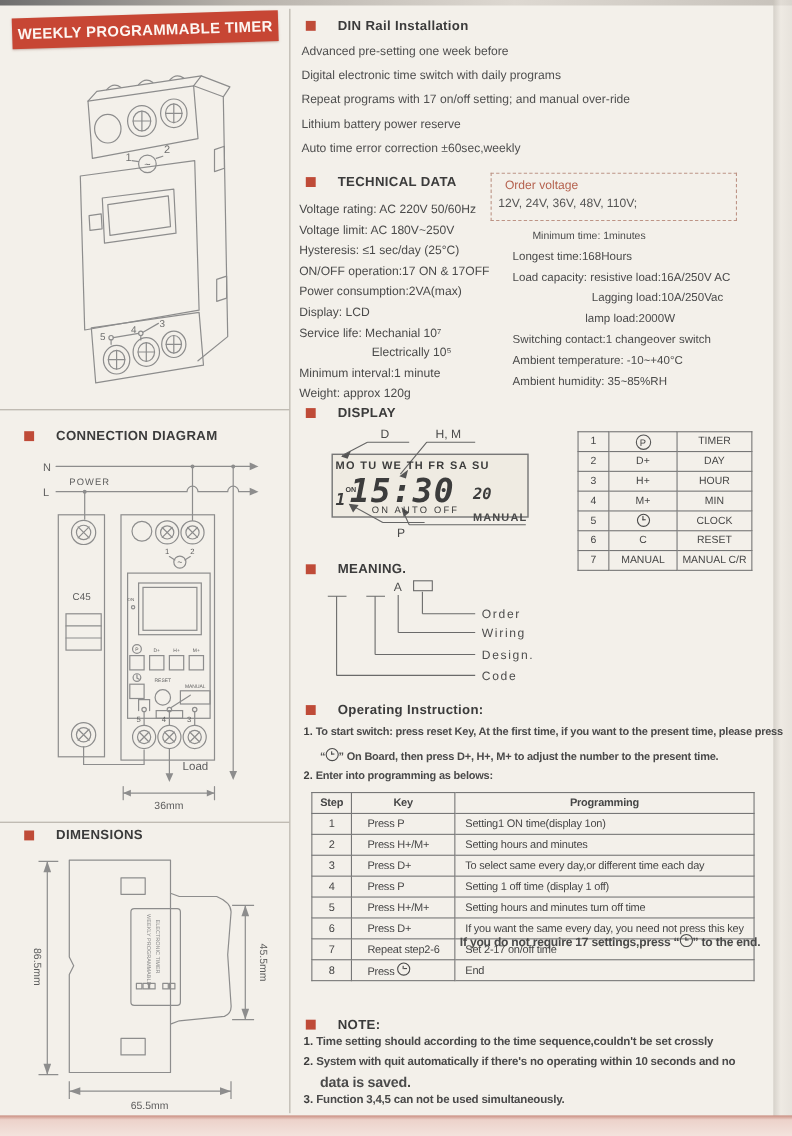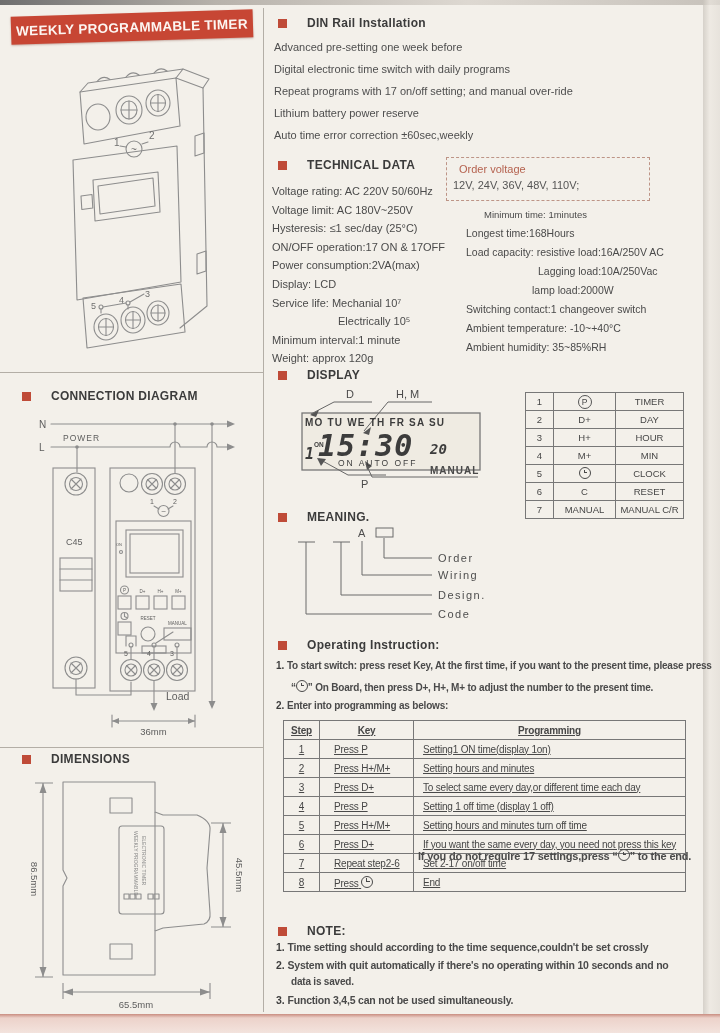--- a/index.html
+++ b/index.html
@@ -18,34 +18,34 @@
         display:flex;align-items:center;justify-content:center;transform:rotate(-1.8deg);
         box-shadow:0 1px 2px rgba(120,60,50,.35);}
   .sec-h{position:absolute;display:flex;align-items:center;gap:20px;font-weight:bold;
         color:#3b3b3b;font-size:12px;letter-spacing:.3px;white-space:nowrap;}
   .sq{width:9px;height:9px;background:#bf4b38;flex:0 0 auto;}
   .tlines{position:absolute;font-size:11px;color:#4e4e4e;white-space:nowrap;}
   .tlines div{line-height:22px;}
   .tech-left{position:absolute;left:272px;top:182px;font-size:11px;white-space:nowrap;}
   .tech-left div{line-height:18.6px;}
   .tech-left .ind{padding-left:66px;}
-  .order-box{position:absolute;left:446px;top:157px;width:204px;height:44px;
+  .order-box{position:absolute;left:446px;top:157px;width:224px;height:44px;
         border:1px dashed #bd9486;box-sizing:border-box;padding:5px 0 0 12px;font-size:11px;}
   .order-box .ov-title{color:#b5624f;}
   .order-box .ov-values{color:#555;margin-top:4px;margin-left:-6px;}
   .tech-right{position:absolute;left:466px;top:205px;font-size:10.5px;white-space:nowrap;}
   .tech-right div{line-height:19px;}
   .tech-right .small{font-size:9.5px;margin-left:18px;}
   .tech-right .ind1{padding-left:72px;}
   .tech-right .ind2{padding-left:66px;}
   table.grid{border-collapse:collapse;position:absolute;table-layout:fixed;}
   table.grid td,table.grid th{border:1px solid #777;color:#464646;overflow:hidden;}
   #display-table{left:525px;top:392px;width:158px;font-size:9.5px;}
   #display-table td{height:17px;text-align:center;padding:0 2px;}
-  #prog-table{left:283px;top:720px;width:402px;font-size:10px;letter-spacing:-.2px;text-decoration:underline;}
+  #prog-table{left:283px;top:720px;width:402px;font-size:10px;letter-spacing:-.2px;}
   #prog-table td,#prog-table th{height:16px;padding:1px 4px;font-weight:normal;white-space:nowrap;}
   #prog-table .c-step{text-align:center;}
   #prog-table .c-key{padding-left:14px;}
   #prog-table .c-prog{padding-left:9px;}
   #prog-table th{font-weight:600;text-align:center;}
   .circ-p{display:inline-flex;width:12px;height:12px;border:1px solid #555;border-radius:50%;
         align-items:center;justify-content:center;font-size:8.5px;vertical-align:-2px;}
   .clk{display:inline-block;width:10px;height:10px;border:1px solid #4a4a4a;border-radius:50%;
         position:relative;vertical-align:-1px;}
   .clk::before{content:"";position:absolute;left:4px;top:1.5px;width:1px;height:3.6px;background:#4a4a4a;}
@@ -470,19 +470,19 @@
   <div class="sec-h" style="left:278px;top:924px">
     <span class="sq"></span>
     <span>NOTE:</span>
   </div>
   <div class="para" style="left:276px;top:941px;font-size:10.5px">
     <b>1.</b> <span>Time setting should according to the time sequence,couldn't be set crossly</span>
   </div>
   <div class="para" style="left:276px;top:959px;font-size:10.5px">
     <b>2.</b> <span>System with quit automatically if there's no operating within 10 seconds and no</span>
   </div>
-  <div class="para" style="left:291px;top:976px;font-size:10px">
+  <div class="para" style="left:291px;top:976px;font-size:13px">
     <span>data is saved.</span>
   </div>
   <div class="para" style="left:276px;top:994px;font-size:10.5px">
     <b>3.</b> <span>Function 3,4,5 can not be used simultaneously.</span>
   </div>
 </div>
 
 </body></html>

